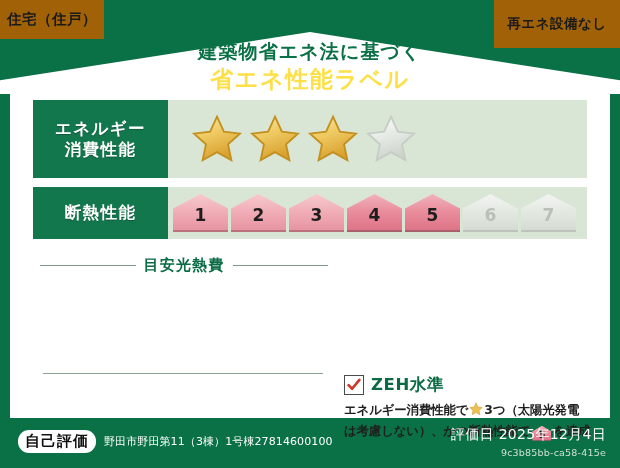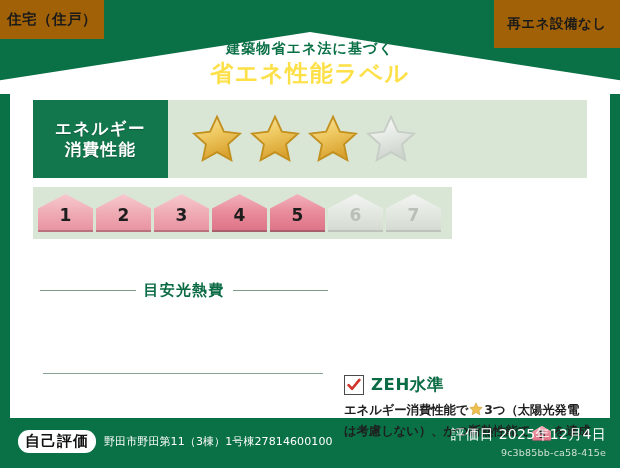--- a/index.html
+++ b/index.html
@@ -26,21 +26,21 @@
     position:absolute;left:0;top:32px;width:620px;height:62px;
     background:#ffffff;z-index:2;
     clip-path:polygon(0% 100%, 0% 78%, 50% 0%, 100% 78%, 100% 100%);
   }
   #header-text{
     position:absolute;left:0;top:36px;width:620px;height:60px;z-index:4;
     display:flex;flex-direction:column;align-items:center;justify-content:flex-start;
     pointer-events:none;
   }
   #header-sub{
-    font-size:14px;font-weight:700;color:#0a7045;letter-spacing:1.1px;
+    font-size:19px;font-weight:700;color:#0a7045;letter-spacing:1.1px;
     line-height:1.1;margin-top:5px;
   }
   #header-title{
     font-size:23px;font-weight:700;color:#fde047;letter-spacing:1.6px;
     line-height:1.15;margin-top:4px;
   }
 
   
   #body-sheet{
     position:absolute;left:10px;top:88px;width:600px;height:330px;
@@ -93,21 +93,21 @@
   }
   .grade.on .num{color:#1d1d1d;}
   .grade.off .shape{
     background:linear-gradient(180deg,#f2f4f1 0%,#e2e7e0 55%,#d5dbd3 100%);
     border-bottom:2px solid #bcc3ba;
   }
   .grade.off .num{color:#b9c0b7;}
 
   
   #cost-panel{position:absolute;left:30px;top:168px;width:288px;height:140px;}
-  #cost-head{display:flex;align-items:center;gap:8px;margin-top:25px;}
+  #cost-head{display:flex;align-items:center;gap:8px;}
   #cost-head .rule{flex:1;height:1px;background:#7f9a89;}
   #cost-title{font-size:15px;font-weight:700;color:#0a6b44;letter-spacing:1.2px;white-space:nowrap;}
   #cost-value{
     text-align:center;font-size:21px;font-weight:700;color:#1a1a1a;
     margin-top:28px;letter-spacing:2px;
   }
   #cost-rule-bottom{position:absolute;left:3px;top:117px;width:280px;height:1px;background:#86a394;}
 
   
   #zeh-panel{position:absolute;left:334px;top:286px;width:262px;}
@@ -220,20 +220,21 @@
                   </linearGradient>
                 </defs>
                 <path d="M12 1.3 L15.3 8.5 L23 9.4 L17.3 14.6 L18.9 22.2 L12 18.3 L5.1 22.2 L6.7 14.6 L1 9.4 L8.7 8.5 Z" fill="url(#g3)" stroke="#c6cdc5" stroke-width="0.9"></path>
               </svg>
             </span>
           </div>
       </div>
     </div>
 
     <div class="rating-row" id="row-insulation">
+      <div class="row-label">断熱性能</div>
       <div class="row-value">
         <div id="grades">
             <span class="grade on">
               <span class="shape"></span>
               <span class="num">1</span>
             </span>
             <span class="grade on">
               <span class="shape"></span>
               <span class="num">2</span>
             </span>

